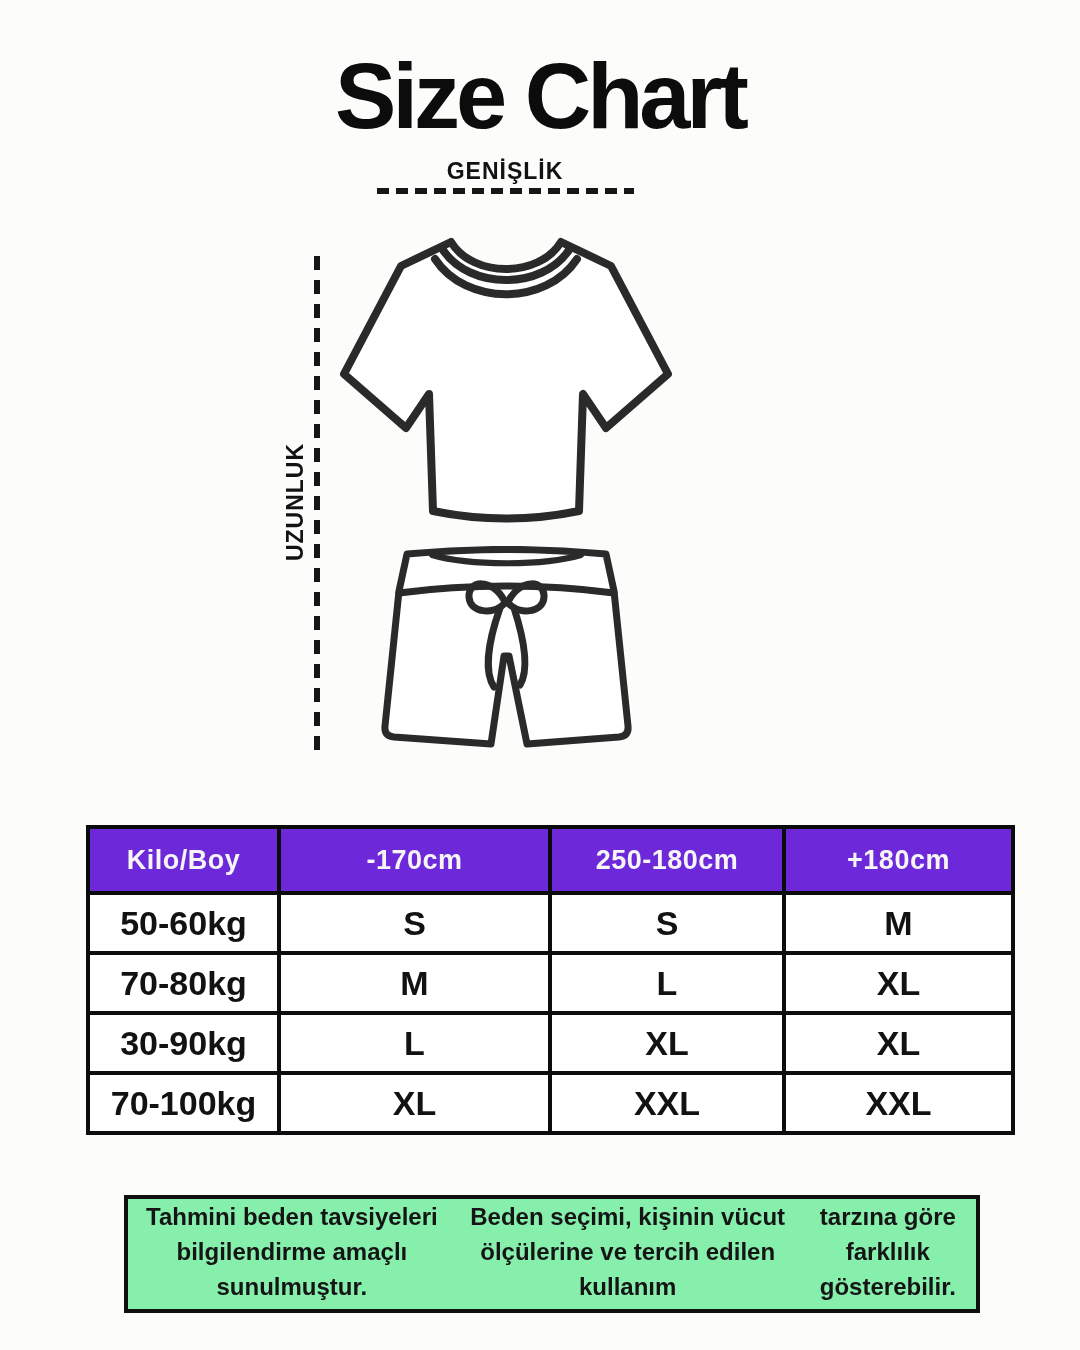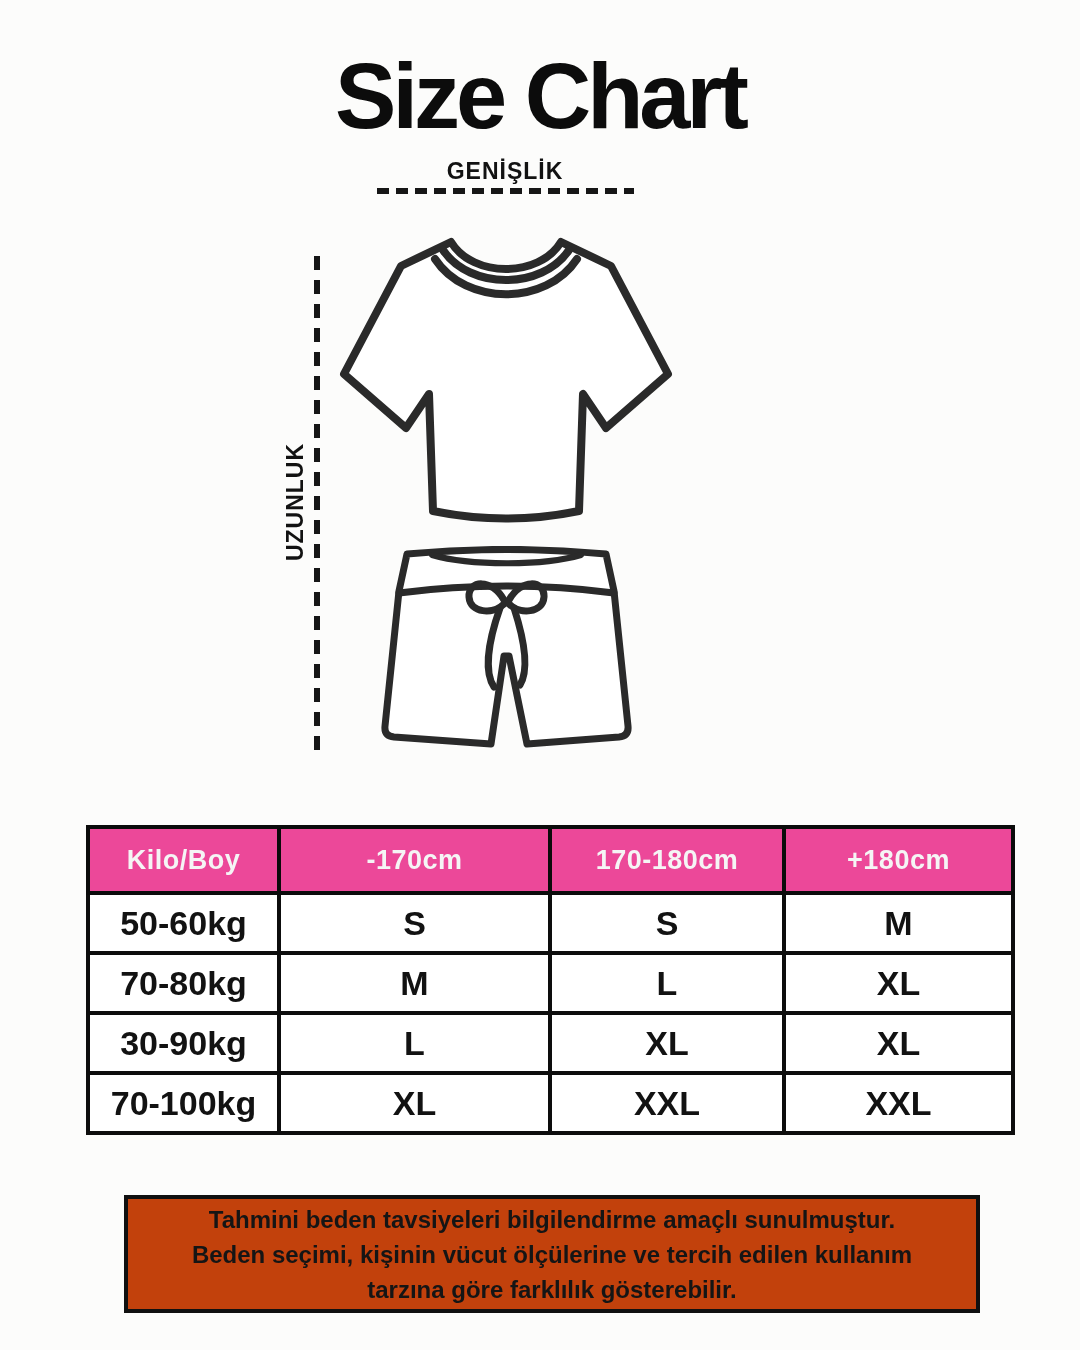--- a/index.html
+++ b/index.html
@@ -34,32 +34,32 @@
   .shorts-svg{position:absolute;left:374px;top:546px;}
 
   table.size-table{
     position:absolute;left:86px;top:825px;width:909px;
     border-collapse:collapse;table-layout:fixed;
   }
   table.size-table th,table.size-table td{
     border:4px solid #0d0d0d;text-align:center;vertical-align:middle;padding:0;
   }
   table.size-table thead th{
-    background:#ec4899;color:#f5f5f5;height:62px;
+    background:#6d28d9;color:#f5f5f5;height:62px;
     font-size:27px;font-weight:bold;letter-spacing:0.5px;border-color:#0b0b0b;
   }
   table.size-table tbody td{
     background:#ffffff;height:56px;font-size:34px;font-weight:bold;color:#121212;
   }
   .c0{width:187px;} .c1{width:267px;} .c2{width:230px;} .c3{width:225px;}
 
   .disclaimer{
     position:absolute;left:124px;top:1195px;width:856px;height:118px;
-    box-sizing:border-box;border:4px solid #101010;background:#c2410c;
-    display:flex;flex-direction:column;justify-content:center;
+    box-sizing:border-box;border:4px solid #101010;background:#86efac;
+    display:flex;flex-direction:row;justify-content:center;
     text-align:center;font-size:24px;font-weight:bold;line-height:35px;color:#151515;
   }
 </style>
 </head>
 <body>
 
 <div class="page">
 
   <div class="page-title">Size Chart</div>
 
@@ -84,21 +84,21 @@
     <path d="M135,54 C147,32 171,34 170,51 C169,67 146,69 135,58" stroke="#2a2a2a" stroke-width="7" stroke-linecap="round"></path>
     <path d="M126,62 C114,96 110,126 120,141" stroke="#2a2a2a" stroke-width="7" stroke-linecap="round"></path>
     <path d="M140,62 C151,96 155,124 146,139" stroke="#2a2a2a" stroke-width="7" stroke-linecap="round"></path>
   </svg>
 
   <table class="size-table">
     <thead>
       <tr>
         <th class="c0">Kilo/Boy</th>
         <th class="c1">-170cm</th>
-        <th class="c2">170-180cm</th>
+        <th class="c2">250-180cm</th>
         <th class="c3">+180cm</th>
       </tr>
     </thead>
     <tbody>
       <tr>
         <td class="c0">50-60kg</td>
         <td class="c1">S</td>
         <td class="c2">S</td>
         <td class="c3">M</td>
       </tr>

